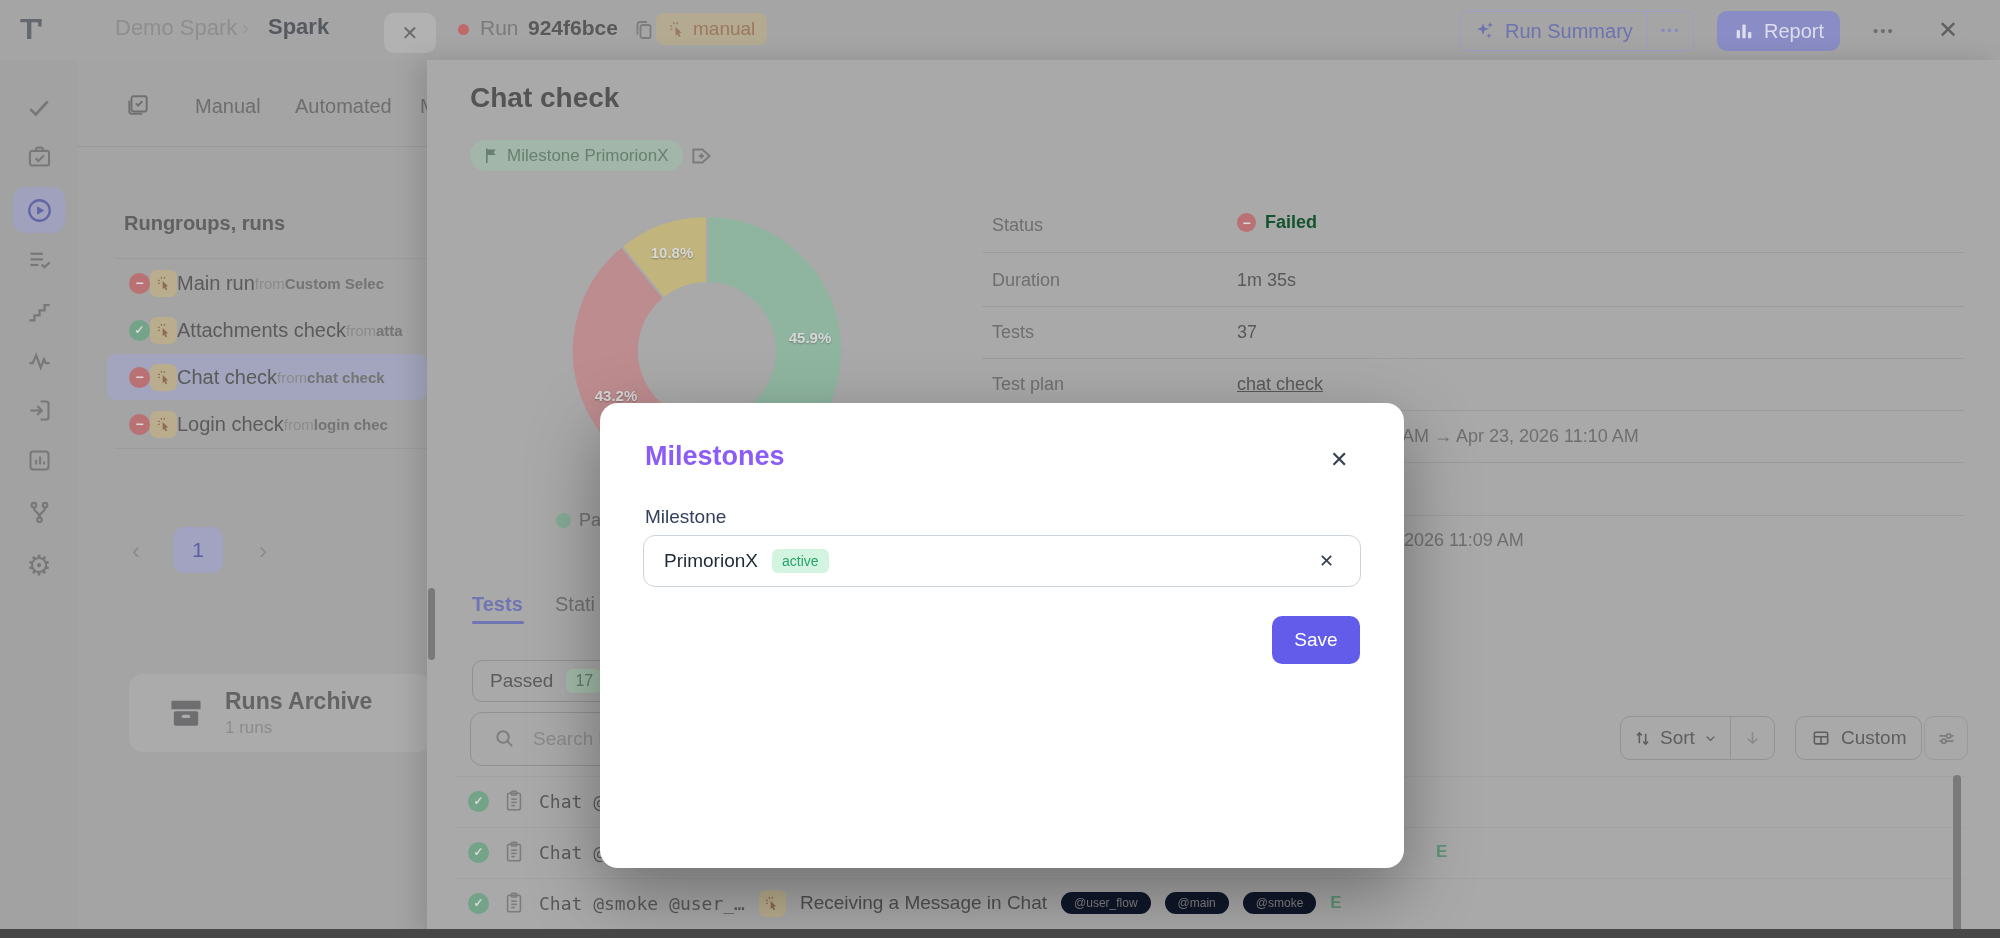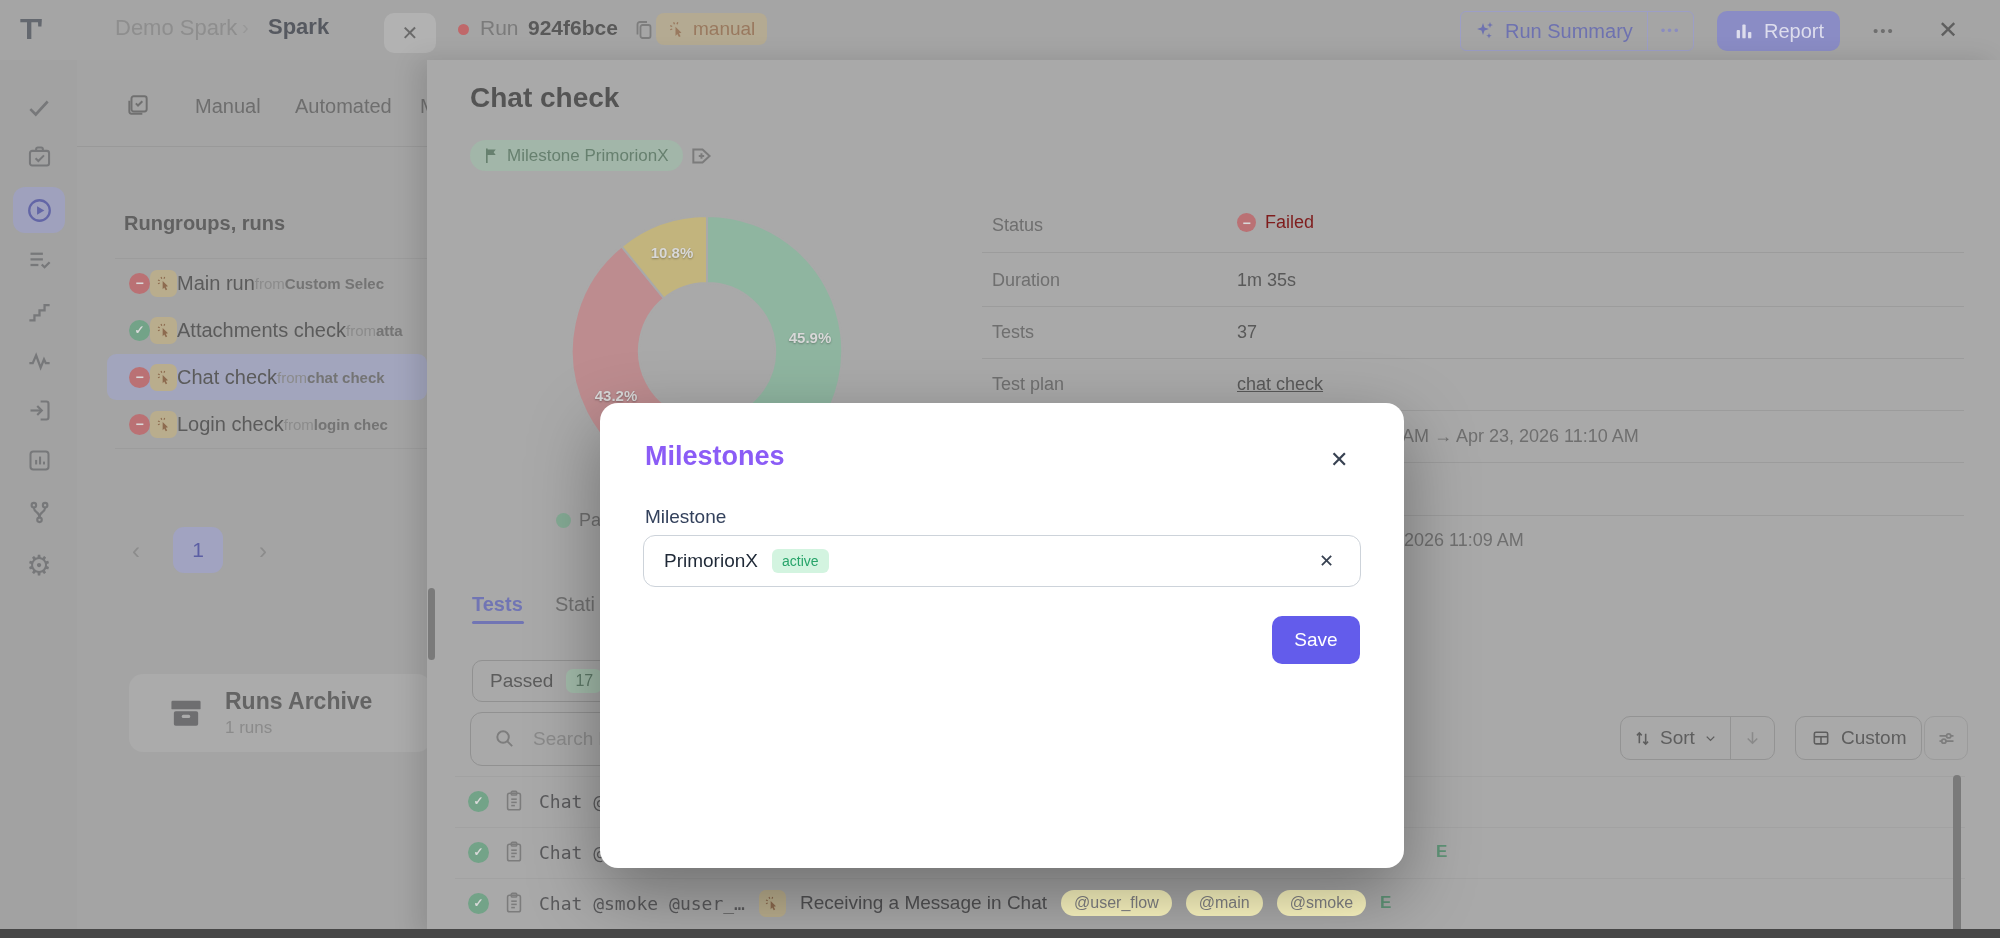--- a/index.html
+++ b/index.html
@@ -67,21 +67,21 @@
   .mtitlemain{left:43px;top:22px;font-size:28px;font-weight:700;color:#545454;}
   .msbadge{left:43px;top:80px;height:31px;background:#a2b6a9;border-radius:16px;display:flex;align-items:center;gap:8px;
            padding:0 14px;color:#67806f;font-size:17px;}
   .tagplus{left:262px;top:83px;color:#7b7b7b;}
   .pct{font-size:15px;font-weight:600;color:#d8d8d8;text-shadow:0 1px 2px rgba(0,0,0,.3);transform:translate(-50%,-50%);}
   .legdot{left:129px;top:453px;width:15px;height:15px;border-radius:50%;background:#85ab95;}
   .legtext{left:152px;top:450px;font-size:18px;color:#6f6f6f;}
   .dlabel{left:565px;font-size:18px;color:#6f6f6f;}
   .dvalue{left:810px;font-size:18px;color:#595959;}
   .hline{height:1px;background:#9c9c9c;}
-  .failval{display:flex;align-items:center;gap:9px;color:#7f1d1d;font-weight:400;justify-content:space-between;}
+  .failval{display:flex;align-items:center;gap:9px;color:#14532d;font-weight:700;justify-content:space-between;}
   .tabactive{left:45px;top:533px;font-size:20px;font-weight:600;color:#7175b4;}
   .tabul{left:45px;top:561px;width:52px;height:3px;background:#7175b4;border-radius:2px;}
   .tabidle{left:128px;top:533px;font-size:20px;color:#707070;}
   .fchip{left:45px;top:600px;width:310px;height:42px;border:1.5px solid #919191;border-radius:10px;
          display:flex;align-items:center;gap:13px;padding-left:17px;box-sizing:border-box;}
   .fchip .t{font-size:19px;color:#5c5c5c;}
   .fchip .c{background:#a3bcab;border-radius:7px;padding:3px 9px;font-size:16px;color:#5e7a68;}
   .search{left:43px;top:652px;width:640px;height:54px;border:1.5px solid #919191;border-radius:12px;background:transparent;
           box-sizing:border-box;padding-left:62px;font-size:19px;color:#5c5c5c;outline:none;font-family:"Liberation Sans",sans-serif;}
   .search::placeholder{color:#8a8a8a;}
@@ -89,21 +89,21 @@
   .sortgrp{left:1193px;top:656px;height:42px;border:1.5px solid #939393;border-radius:10px;display:flex;align-items:center;color:#5e5e5e;}
   .sortgrp .s1{display:flex;align-items:center;gap:8px;padding:0 12px;font-size:19px;}
   .sortgrp .s2{border-left:1.5px solid #939393;padding:0 12px;color:#8a8a8a;align-self:stretch;display:flex;align-items:center;}
   .custombtn{left:1368px;top:656px;height:42px;border:1.5px solid #939393;border-radius:10px;display:flex;align-items:center;gap:10px;
              padding:0 15px;font-size:19px;color:#5e5e5e;}
   .sliderbtn{left:1497px;top:656px;width:42px;height:42px;border:1.5px solid #9b9b9b;border-radius:10px;
              display:flex;align-items:center;justify-content:center;color:#7d7d7d;}
   .trow{left:28px;width:1510px;height:44px;display:flex;align-items:center;gap:14px;padding-left:13px;box-sizing:border-box;}
   .tcode{font-family:"DejaVu Sans Mono",monospace;font-size:18px;color:#5a5a5c;white-space:nowrap;}
   .ttitle{font-size:19px;color:#515153;white-space:nowrap;}
-  .tag{background:#fef9c3;border-radius:999px;padding:4px 13px;font-size:16px;color:#838385;white-space:nowrap;}
+  .tag{background:#0f172a;border-radius:999px;padding:4px 13px;font-size:12px;color:#838385;white-space:nowrap;}
   .ebadge{color:#5f9377;font-size:17px;font-weight:600;}
   .clipicon{color:#7c7c7c;}
   .scroll{background:#7a7a7a;border-radius:4px;}
 
   
   #modal{left:600px;top:403px;width:804px;height:465px;background:#ffffff;border-radius:18px;
          box-shadow:0 25px 70px rgba(0,0,0,.35);}
   .mtitle{left:45px;top:38px;font-size:27px;font-weight:700;color:#8b5cf6;}
   .mclose{left:722px;top:40px;font-size:22px;color:#374151;padding:4px 8px;}
   .mlabel{left:45px;top:103px;font-size:19px;color:#33415c;}

